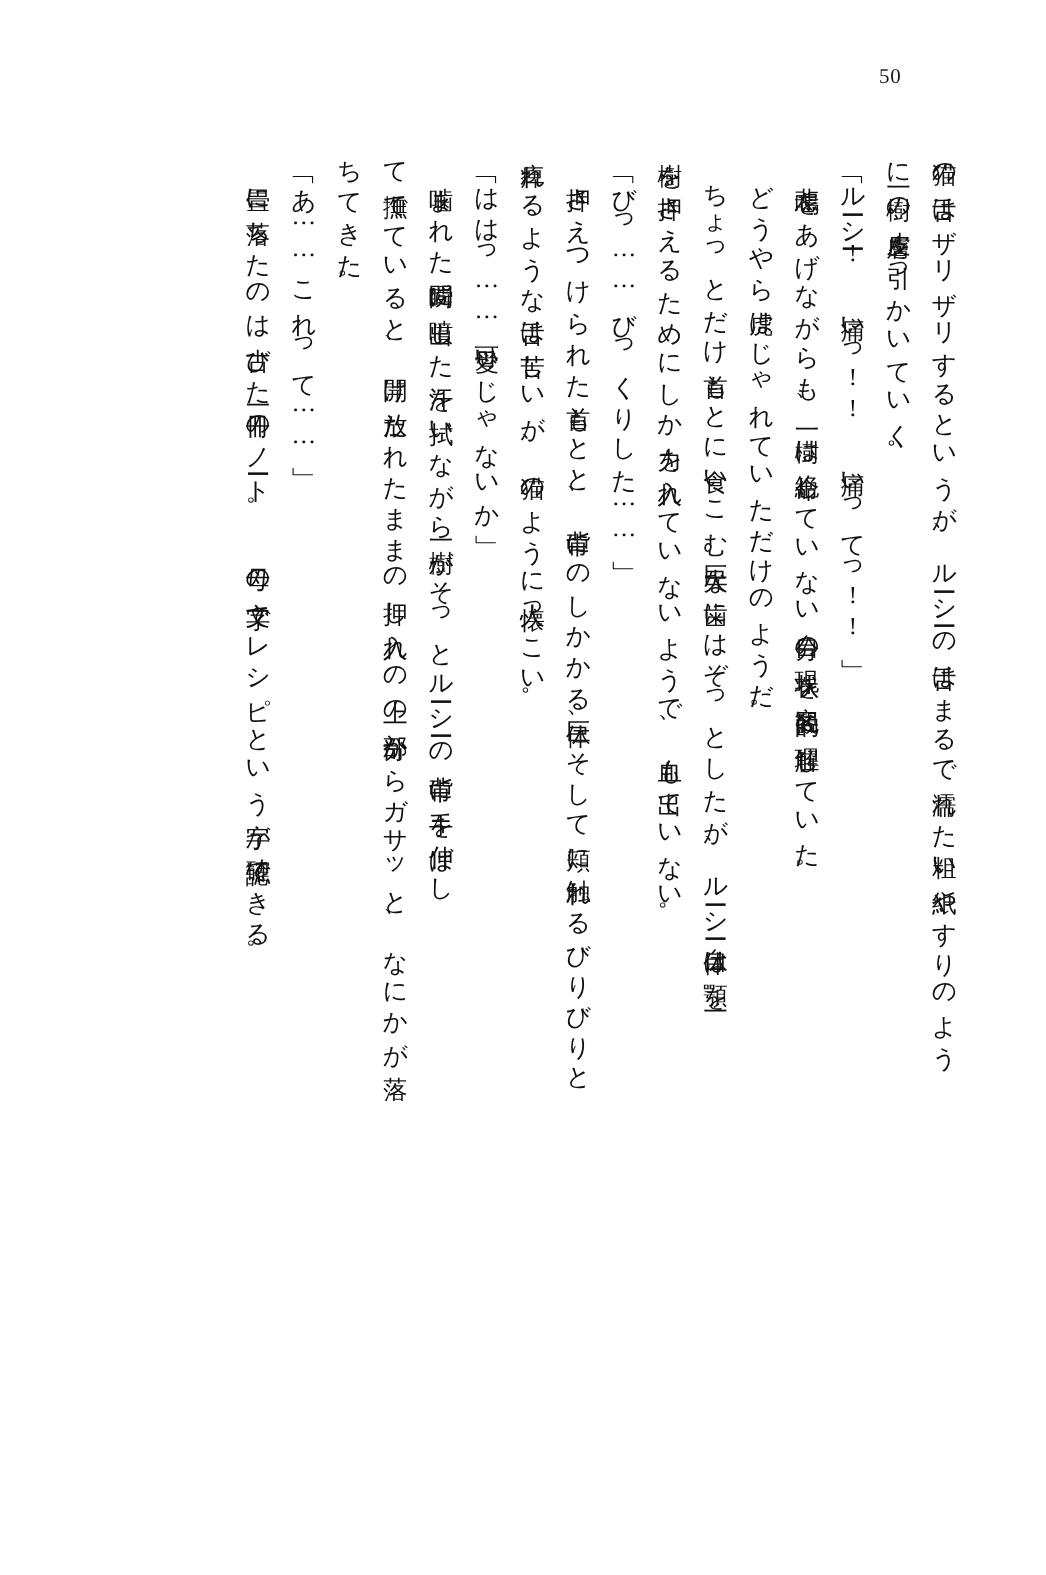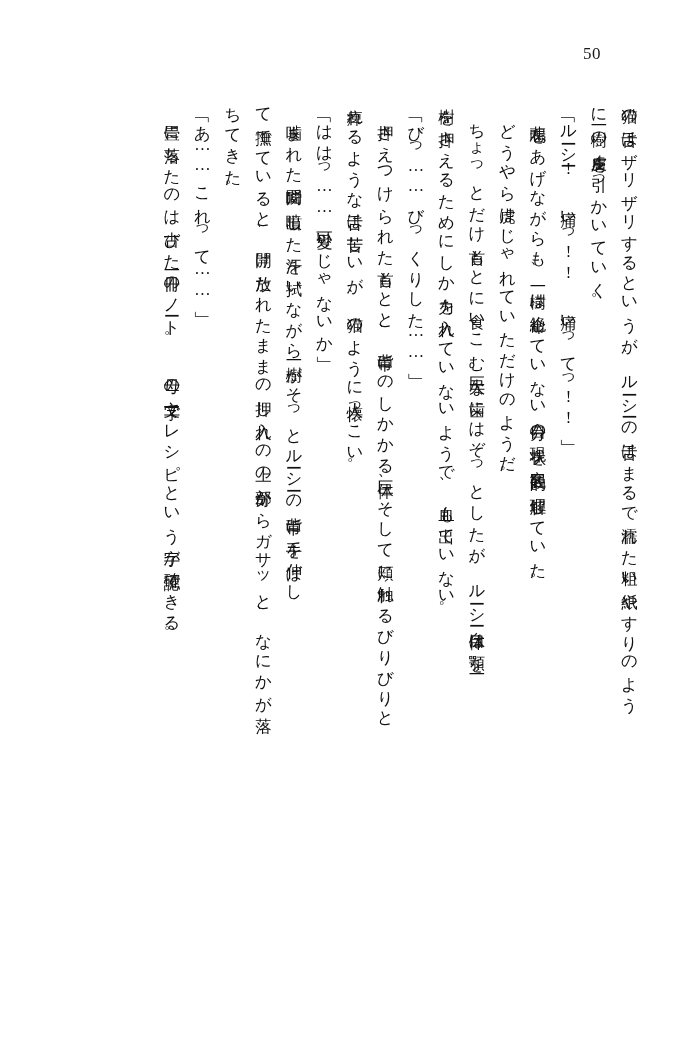--- a/index.html
+++ b/index.html
@@ -18,21 +18,21 @@
     position: relative;
     width: 697px;
     height: 1050px;
     background: #ffffff;
     box-sizing: border-box;
   }
   .page-number {
     position: absolute;
     top: 44px;
     right: 96px;
-    font-size: 17px;
+    font-size: 14px;
     font-family: "Liberation Serif", "DejaVu Serif", serif;
     color: #1a1a1a;
     letter-spacing: 0.5px;
   }
   .text-block {
     position: absolute;
     top: 96px;
     right: 60px;
     left: 62px;
     bottom: 52px;

